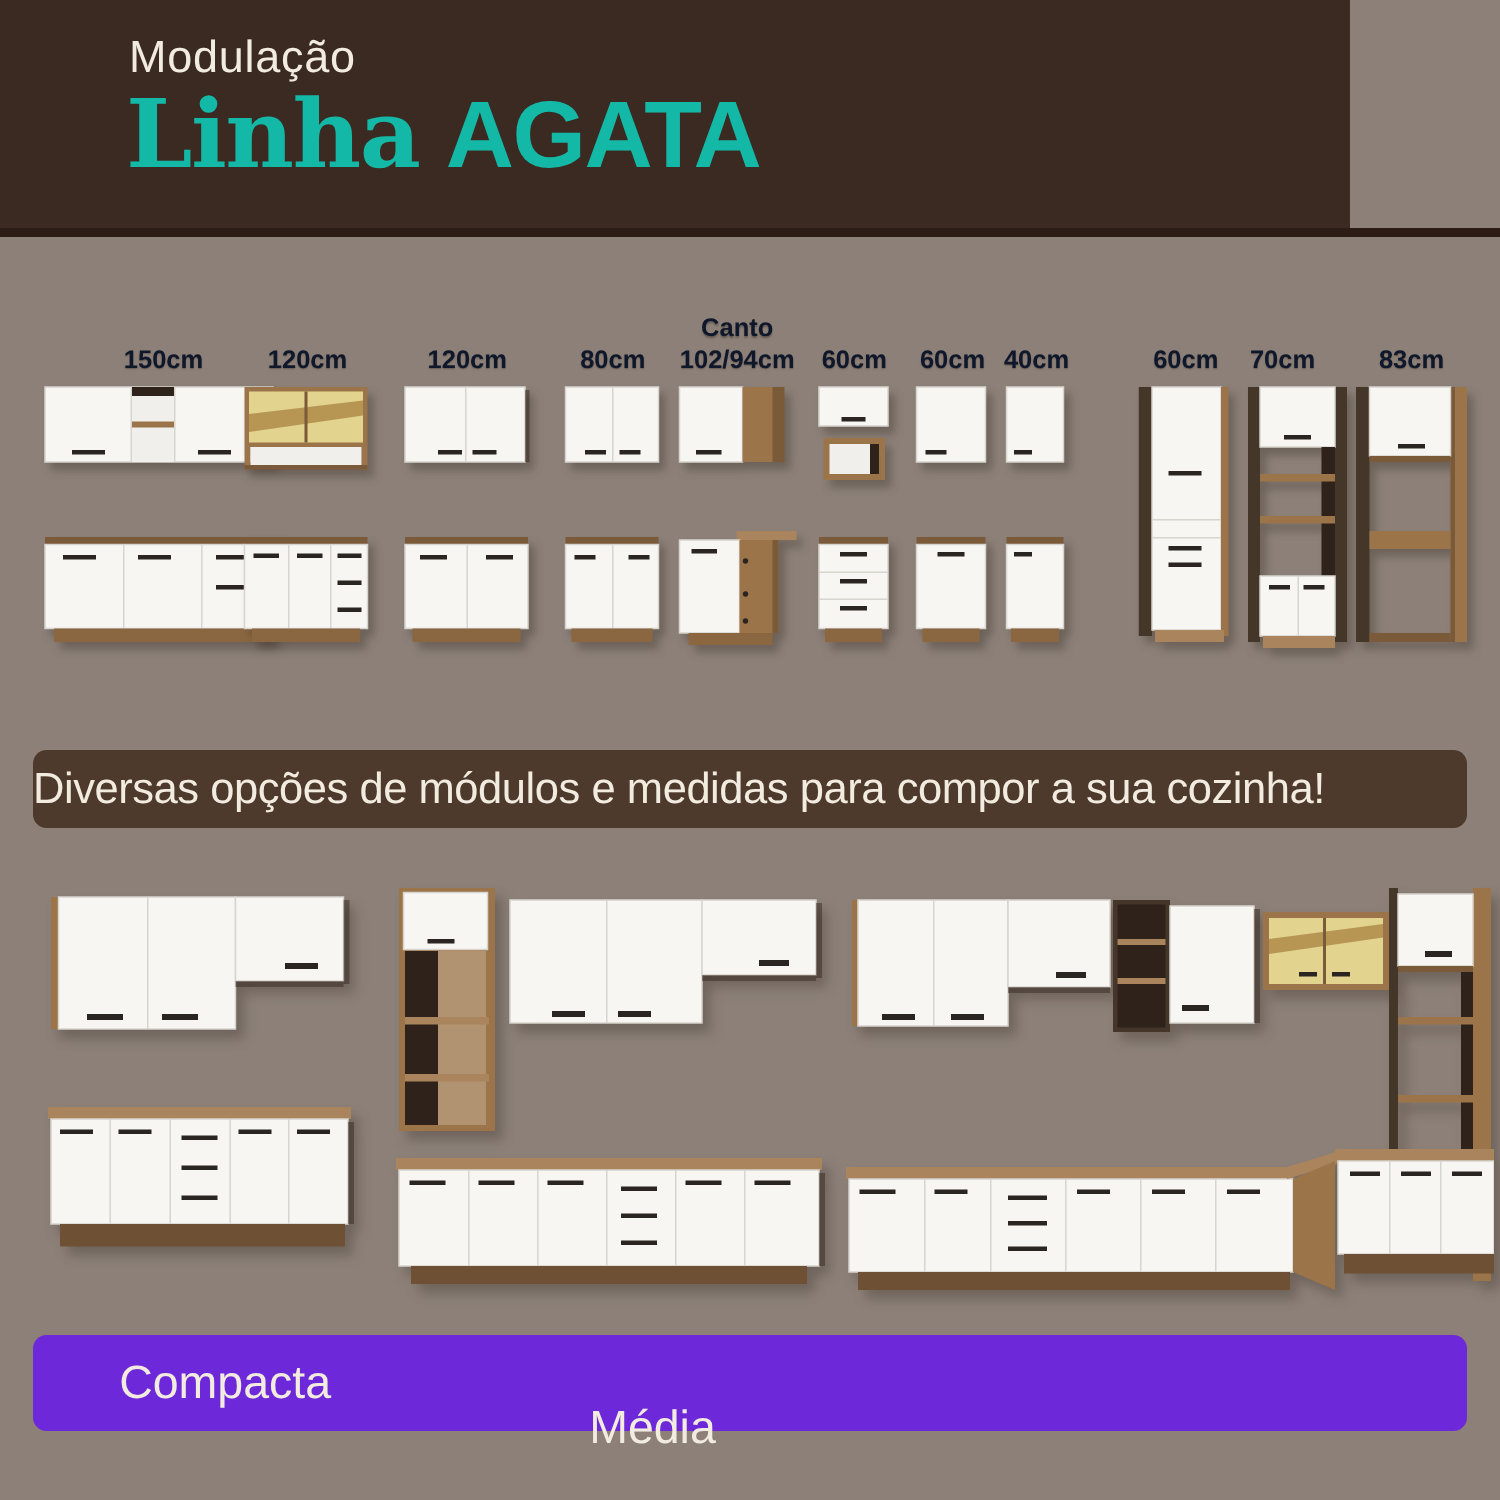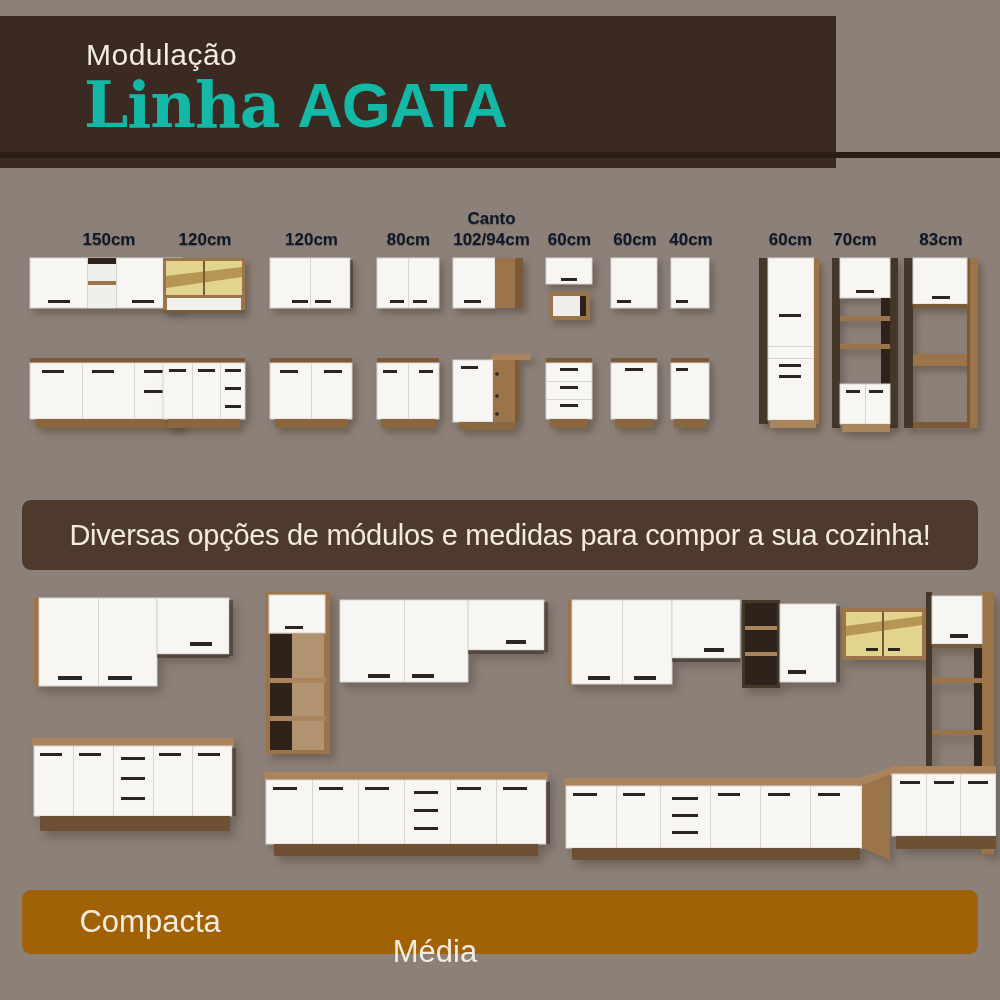--- a/index.html
+++ b/index.html
@@ -1,19 +1,19 @@
 <!DOCTYPE html>
 <html><head>
 <meta charset="utf-8">
 <style>
   html,body{margin:0;padding:0;}
   .page{position:relative;width:1000px;height:1000px;background:#8c8078;overflow:hidden;
         font-family:"Liberation Sans",sans-serif;}
   
-  .hdr{position:absolute;left:0;top:0;width:836px;height:152px;background:#3b2a21;margin-top:16px;}
+  .hdr{position:absolute;left:0;top:0;width:900px;height:152px;background:#3b2a21;}
   .hdr-strip{position:absolute;left:0;top:152px;width:1000px;height:6px;background:#2b1d15;}
   .kicker{position:absolute;left:86px;top:22px;font-size:30px;color:#f2ecdf;letter-spacing:.5px;}
   .title{position:absolute;left:84px;top:52px;font-size:63px;color:#14b8a6;white-space:nowrap;}
   .title .t1{font-family:"DejaVu Serif",serif;font-weight:700;letter-spacing:-1px;}
   .title .t2{font-family:"Liberation Sans",sans-serif;font-weight:700;letter-spacing:-1px;}
   
   .modules{position:absolute;left:0;top:158px;width:1000px;height:330px;}
   .mod-col{position:absolute;top:0;height:330px;}
   .mod-label{position:absolute;left:0;right:0;top:48px;height:44px;display:flex;flex-direction:column;
              justify-content:flex-end;align-items:center;color:#0f172a;font-weight:700;font-size:17px;
@@ -32,29 +32,29 @@
   .ct{fill:#aa845c;}
   .pl{fill:#8a6741;}
   .pl2{fill:#6e5134;}
   .dk{fill:#45362a;}
   .dk2{fill:#2f221a;}
   .h{fill:#2b2521;}
   .e{fill:rgba(47,34,26,.45);}
   .gl{fill:#e2d38f;}
   .glb{fill:#a8803f;}
   
-  .banner{position:absolute;left:22px;top:500px;width:956px;height:70px;background:#4d3a2c;border-radius:9px;
-          display:flex;align-items:center;justify-content:center;}
+  .banner{position:absolute;left:22px;top:500px;width:956px;height:52px;background:#4d3a2c;border-radius:9px;
+          display:flex;align-items:center;justify-content:flex-start;}
   .banner span{color:#f2ebdf;font-size:29px;letter-spacing:-.3px;white-space:nowrap;}
   
   .kitchens{position:absolute;left:0;top:560px;width:1000px;height:330px;}
   .kitchen-art{position:absolute;filter:drop-shadow(5px 6px 4px rgba(40,30,20,.28));}
   .k1{left:24px;top:26px;}  .k2{left:260px;top:24px;}  .k3{left:560px;top:24px;}
   
-  .footer-bar{position:absolute;left:22px;top:890px;width:956px;height:64px;background:#a16207;border-radius:9px;}
+  .footer-bar{position:absolute;left:22px;top:890px;width:956px;height:64px;background:#6d28d9;border-radius:9px;}
   .footer-bar span{position:absolute;top:0;height:64px;line-height:64px;transform:translateX(-50%);
                    color:#f2ebdf;font-size:31px;white-space:nowrap;}
   .f1{left:13.4%;} .f2{left:43.2%;margin-top:30px;} .f3{left:79.8%;}
 </style>
 </head>
 <body>
 
 <div class="page">
 
   <header class="hdr">

